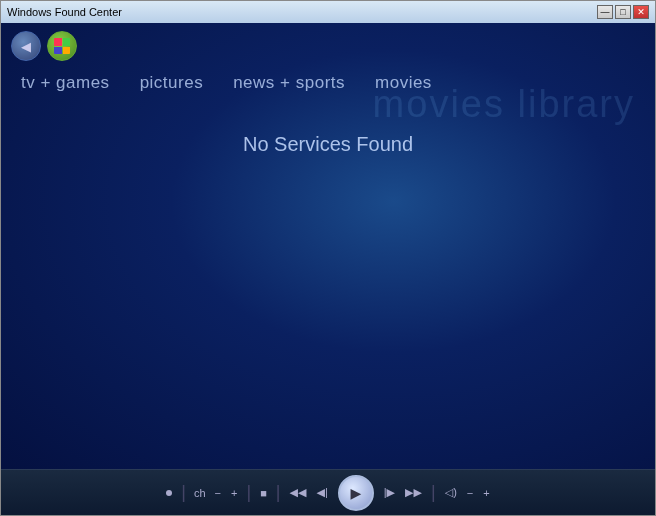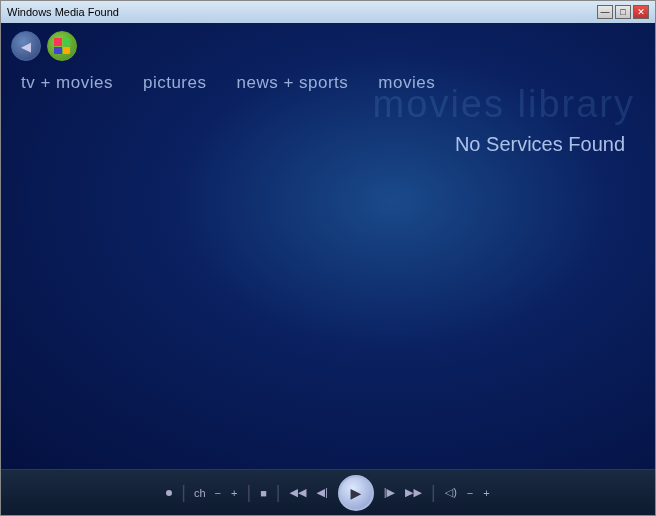--- a/index.html
+++ b/index.html
@@ -140,21 +140,21 @@
       color: #ffffff;
       font-weight: 600;
       font-size: 19px;
     }
 
     
     .content-area {
       flex: 1;
       display: flex;
       align-items: flex-start;
-      justify-content: flex-end;
+      justify-content: center;
       padding: 20px 30px;
     }
 
     .no-services {
       color: rgba(200, 220, 255, 0.85);
       font-size: 20px;
       font-weight: 300;
       margin-top: 10px;
     }
 
@@ -229,21 +229,21 @@
     .win-logo span:nth-child(2) { background: #4c4; border-radius: 0 1px 0 0; }
     .win-logo span:nth-child(3) { background: #44c; border-radius: 0 0 0 1px; }
     .win-logo span:nth-child(4) { background: #fa0; border-radius: 0 0 1px 0; }
   </style>
 </head>
 <body>
 
 <div class="window">
 
   <div class="title-bar">
-    <span class="title-bar-text">Windows Media Found</span>
+    <span class="title-bar-text">Windows Found Center</span>
     <div class="title-bar-buttons">
       <div class="tb-btn">—</div>
       <div class="tb-btn">□</div>
       <div class="tb-btn close">✕</div>
     </div>
   </div>
 
   <div class="main-content">
 
     <div class="watermark">movies library</div>
@@ -256,21 +256,21 @@
         <div class="win-logo">
           <span></span>
             <span></span>
             <span></span>
             <span></span>
         </div>
       </div>
     </div>
 
     <div class="nav-menu">
-      <div class="nav-item">tv + movies</div>
+      <div class="nav-item">tv + games</div>
       <div class="nav-item">pictures</div>
       <div class="nav-item">news + sports</div>
       <div class="nav-item">movies</div>
     </div>
 
     <div class="content-area">
       <div class="no-services">No Services Found</div>
     </div>
   </div>
 

